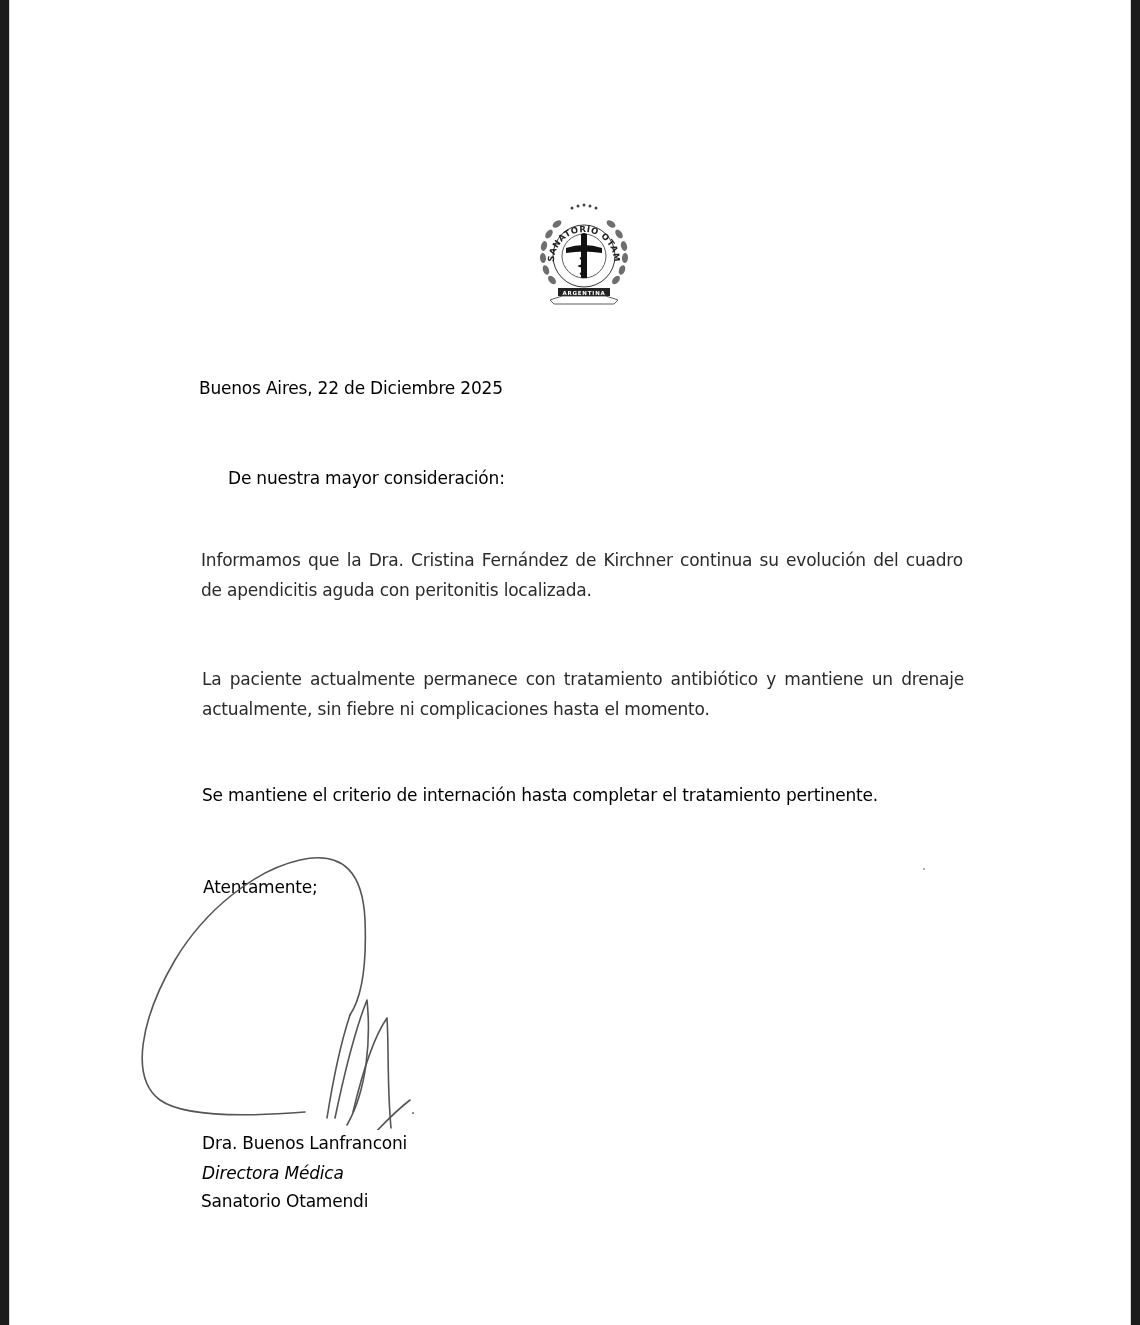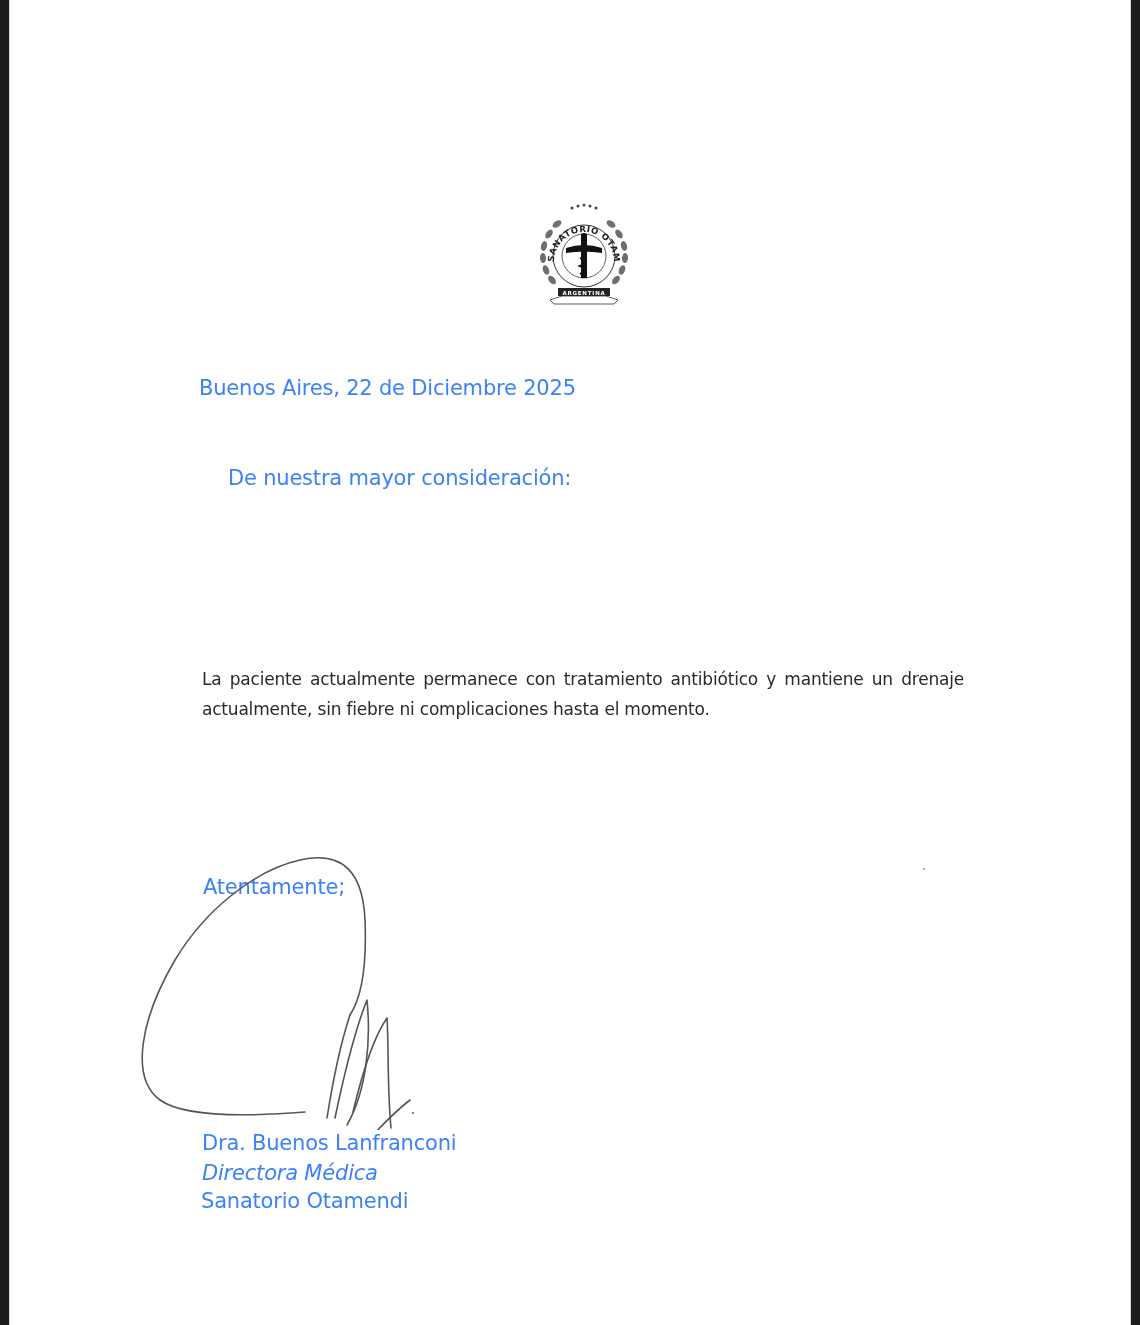--- a/index.html
+++ b/index.html
@@ -27,22 +27,22 @@
     }
     .logo {
       position: absolute;
       left: 522px;
       top: 200px;
       width: 104px;
       height: 112px;
     }
     .text {
       position: absolute;
-      color: #3b82f6;
-      font-size: 21px;
+      color: #000000;
+      font-size: 17px;
       line-height: 30px;
       letter-spacing: -0.2px;
       white-space: nowrap;
     }
     .para {
       position: absolute;
       color: #2a2a2a;
       font-size: 17px;
       line-height: 30px;
       letter-spacing: -0.2px;
@@ -118,23 +118,25 @@
       <rect x="26" y="88" width="52" height="8" fill="#222"></rect>
       <text x="52" y="94.5" font-size="5.5" fill="#fff" text-anchor="middle" font-family="DejaVu Sans, sans-serif" font-weight="bold" letter-spacing="0.8">ARGENTINA</text>
       <path d="M 18 100 L 30 96 L 74 96 L 86 100 L 82 104 L 22 104 Z" fill="none" stroke="#333" stroke-width="0.8"></path>
     </svg>
   </div>
 
   <div class="text" style="left:189px; top:373px;">Buenos Aires, 22 de Diciembre 2025</div>
 
   <div class="text" style="left:190px; top:463px;margin-left:28px;">De nuestra mayor consideración:</div>
 
+  <div class="para" style="left:191px; top:545px;">Informamos que la Dra. Cristina Fernández de Kirchner continua su evolución del cuadro de apendicitis aguda con peritonitis localizada.</div>
 
   <div class="para" style="left:192px; top:664px;">La paciente actualmente permanece con tratamiento antibiótico y mantiene un drenaje actualmente, sin fiebre ni complicaciones hasta el momento.</div>
 
+  <div class="text" style="left:192px; top:780px;">Se mantiene el criterio de internación hasta completar el tratamiento pertinente.</div>
 
   <div class="text" style="left:193px; top:872px;text-align:right;">Atentamente;</div>
 
   <div class="signature">
     <svg width="310" height="280" viewBox="0 0 310 280">
       <g fill="none" stroke="#555" stroke-width="1.6" stroke-linecap="round" stroke-linejoin="round">
 
         <path d="M 170 262 C 120 266, 50 268, 25 250 C -5 228, 5 170, 40 110 C 70 60, 120 20, 165 10 C 210 0, 228 25, 230 70 C 232 120, 225 150, 215 165"></path>
 
         <path d="M 215 165 C 205 195, 198 230, 192 268"></path>

